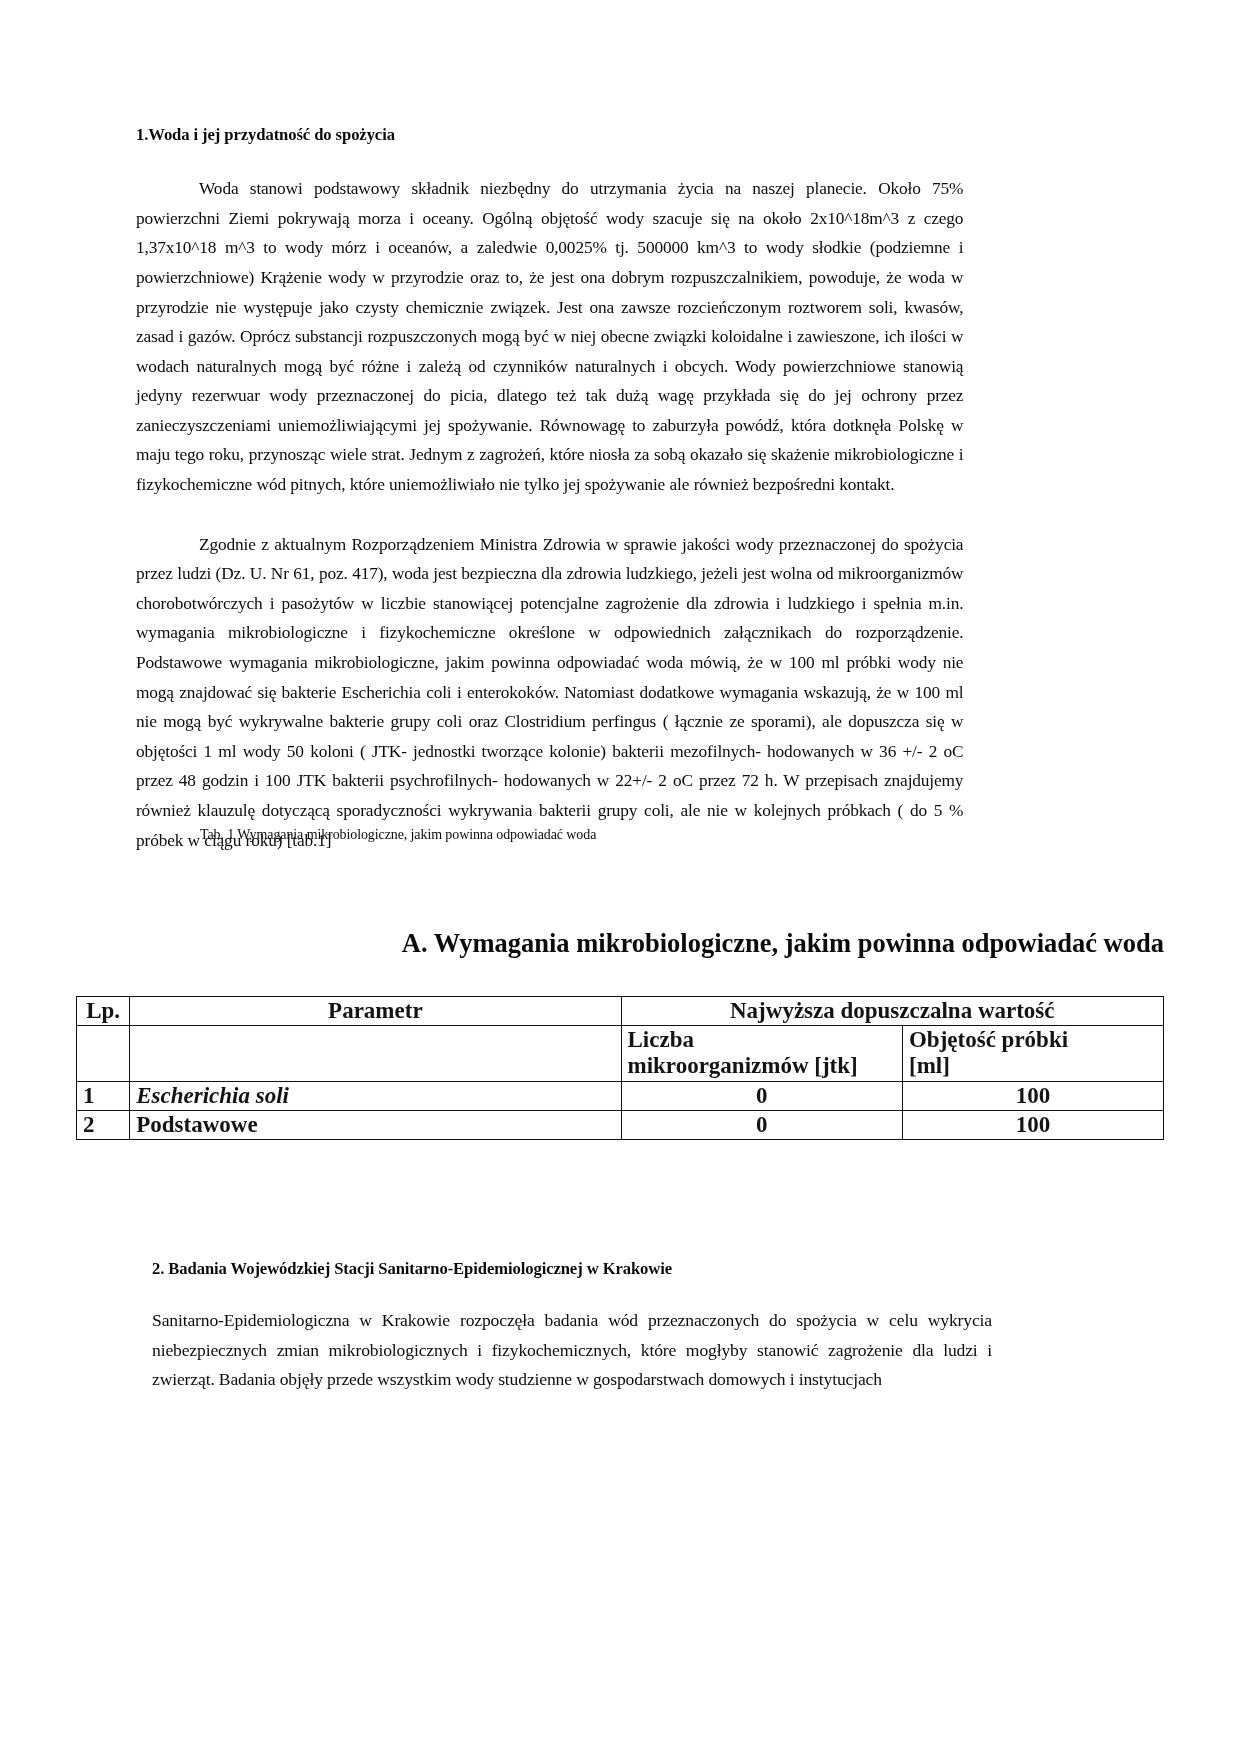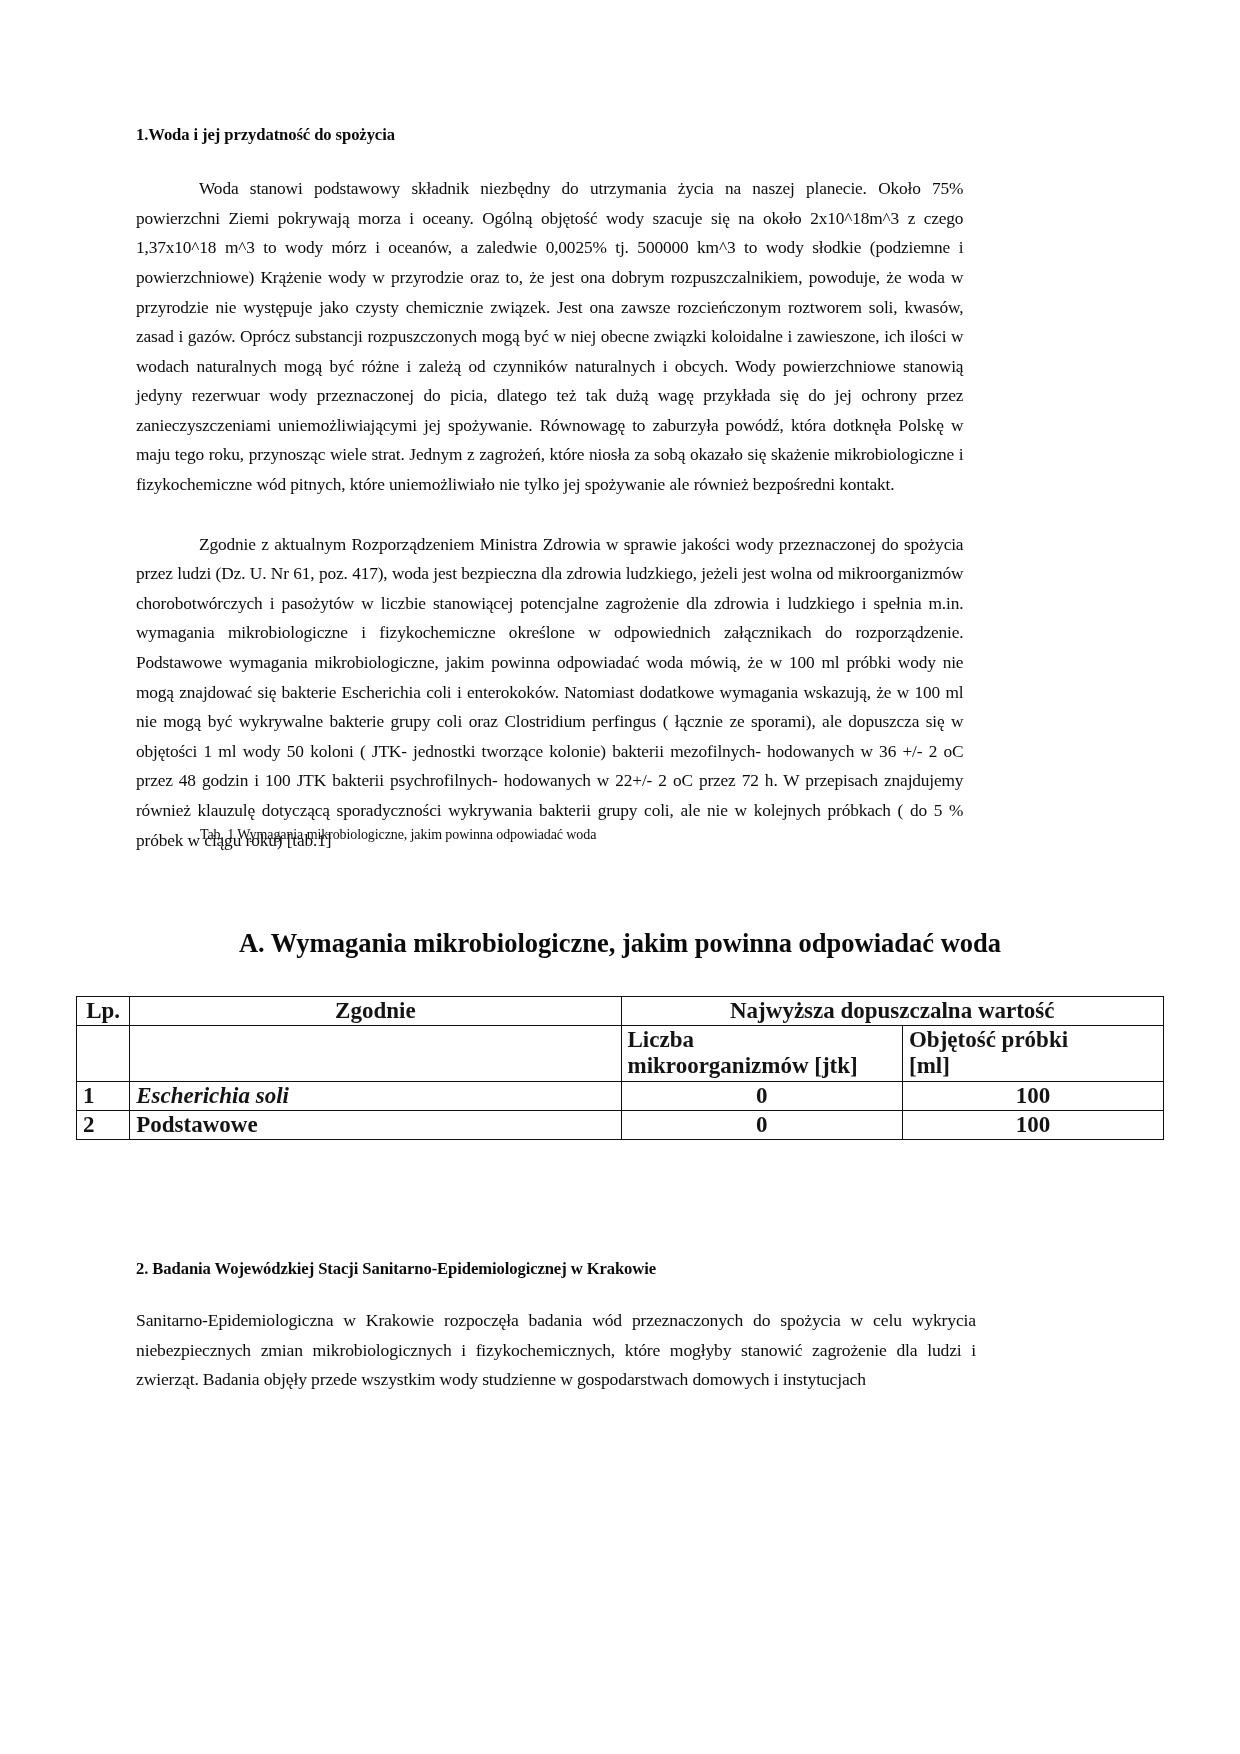--- a/index.html
+++ b/index.html
@@ -68,21 +68,21 @@
     padding-left: 64px;
     letter-spacing: -0.1px;
     white-space: nowrap;
   }
 
   
   .table-title {
     font-family: "Liberation Serif", "DejaVu Serif", serif;
     font-weight: bold;
     font-size: 26.5px;
-    text-align: center;
+    text-align: right;
     letter-spacing: 0px;
     margin: 0;
     white-space: nowrap;
   }
 
   
   .data-table-wrap {
     position: absolute;
     left: 76px;
     top: 996px;
@@ -119,21 +119,21 @@
   .hdr-sub {
     line-height: 1.1;
     text-align: left;
     margin-top: 18px;
   }
   .blank-cell { height: 26px; }
 
   
   .section2 {
     position: absolute;
-    left: 136px;
+    left: 152px;
     top: 1258px;
     width: 840px;
   }
   .section2 .section-heading { margin-bottom: 28px; }
 
   .para-tight {
     font-size: 17.6px;
     line-height: 29.6px;
     text-align: left;
     margin: 0;
@@ -168,21 +168,21 @@
     <table class="data-table">
       <colgroup>
         <col class="col-lp">
         <col class="col-param">
         <col class="col-count">
         <col class="col-volume">
       </colgroup>
       <tbody>
         <tr>
           <td class="c-lp-head" rowspan="1">Lp.</td>
-          <td class="c-param-h" rowspan="1">Zgodnie</td>
+          <td class="c-param-h" rowspan="1">Parametr</td>
           <td class="c-value-h" colspan="2">Najwyższa dopuszczalna wartość</td>
         </tr>
         <tr>
           <td class="c-lp-head blank-cell"></td>
           <td class="c-param-h blank-cell"></td>
           <td class="hdr-sub">
             <span>Liczba</span><br>
             <span>mikroorganizmów [jtk]</span>
           </td>
           <td class="hdr-sub">

